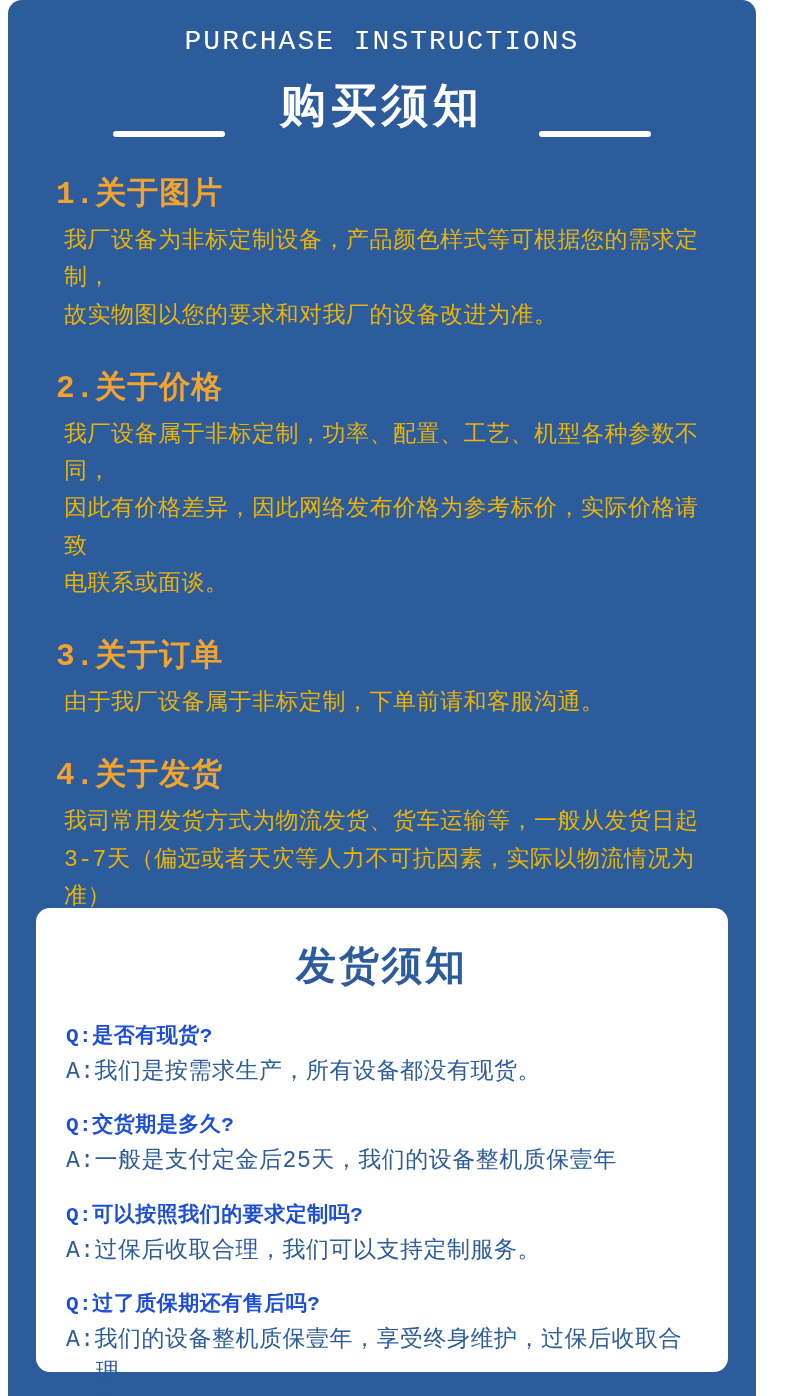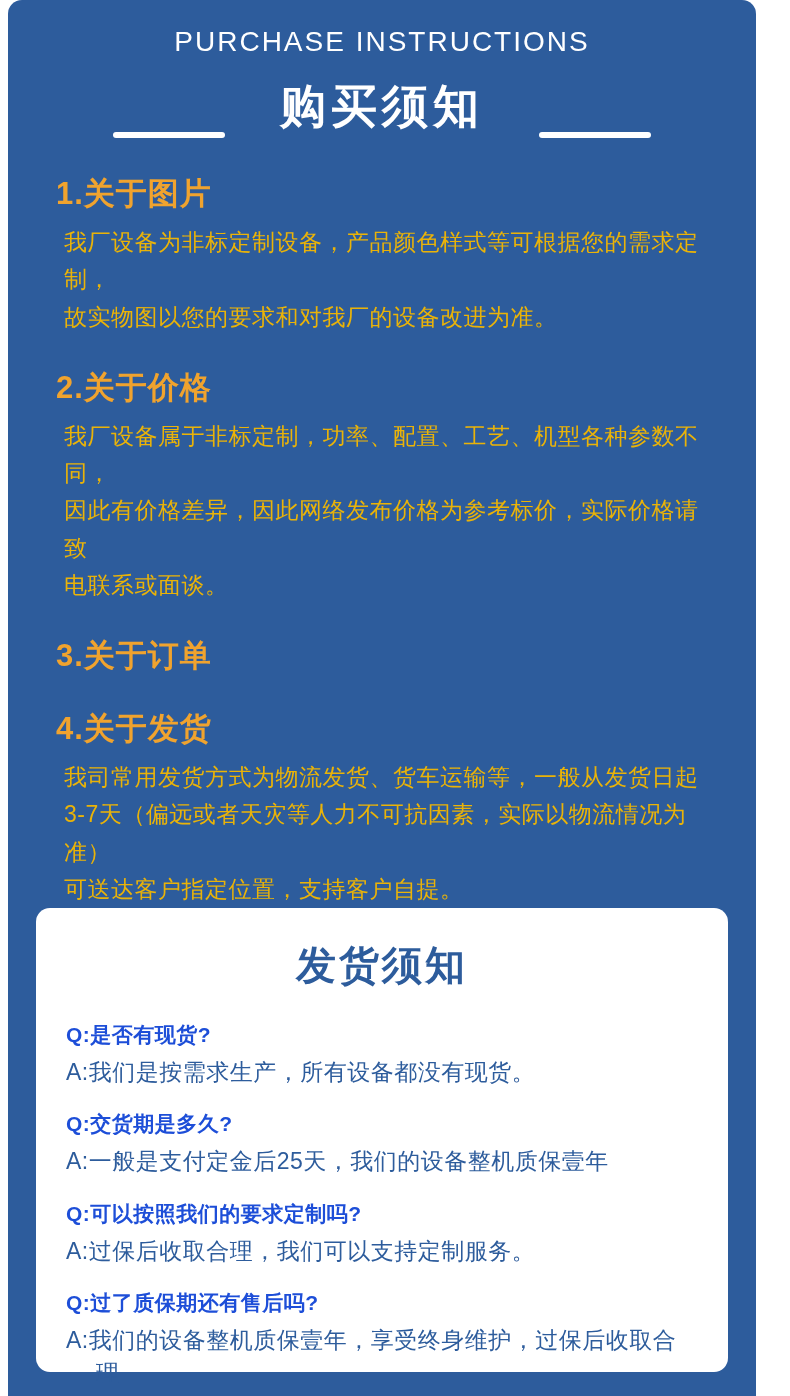--- a/index.html
+++ b/index.html
@@ -1,17 +1,17 @@
 <!DOCTYPE html>
 <html><head>
 <meta charset="utf-8">
 <style>
   html,body{margin:0;padding:0;background:#ffffff;}
   .page{position:relative;width:764px;height:1396px;background:#ffffff;overflow:hidden;
-        font-family:Liberation Sans, sans-serif;}
+        font-family:Liberation Mono, monospace;}
   .blue-card{position:absolute;left:8px;right:8px;top:0;bottom:0;
              background:#2d5c9c;border-radius:14px 14px 0 0;}
   .header{padding-top:26px;text-align:center;color:#ffffff;}
   .subtitle{font-size:28px;letter-spacing:2px;font-weight:500;color:#ffffff;}
   .title-row{display:flex;align-items:flex-end;justify-content:center;gap:55px;margin-top:18px;}
   .title-line{width:112px;height:6px;background:#ffffff;border-radius:3px;}
   .main-title{font-size:46px;font-weight:bold;letter-spacing:5px;color:#ffffff;}
   .sections{padding:4px 42px 0 48px;}
   .section{margin-top:31px;}
   .section-heading{color:#f0a32e;font-size:31px;font-weight:bold;letter-spacing:1px;}
@@ -50,20 +50,21 @@
 故实物图以您的要求和对我厂的设备改进为准。</div>
       </div>
       <div class="section">
         <div class="section-heading">2.关于价格</div>
         <div class="section-body">我厂设备属于非标定制，功率、配置、工艺、机型各种参数不同，
 因此有价格差异，因此网络发布价格为参考标价，实际价格请致
 电联系或面谈。</div>
       </div>
       <div class="section">
         <div class="section-heading">3.关于订单</div>
+        <div class="section-body">由于我厂设备属于非标定制，下单前请和客服沟通。</div>
       </div>
       <div class="section">
         <div class="section-heading">4.关于发货</div>
         <div class="section-body">我司常用发货方式为物流发货、货车运输等，一般从发货日起
 3-7天（偏远或者天灾等人力不可抗因素，实际以物流情况为准）
 可送达客户指定位置，支持客户自提。</div>
       </div>
       <div class="section">
         <div class="section-heading">5.关于售后</div>
         <div class="section-body">设备整机保修一年，特殊机型按双方实际约定签订的购销合同

